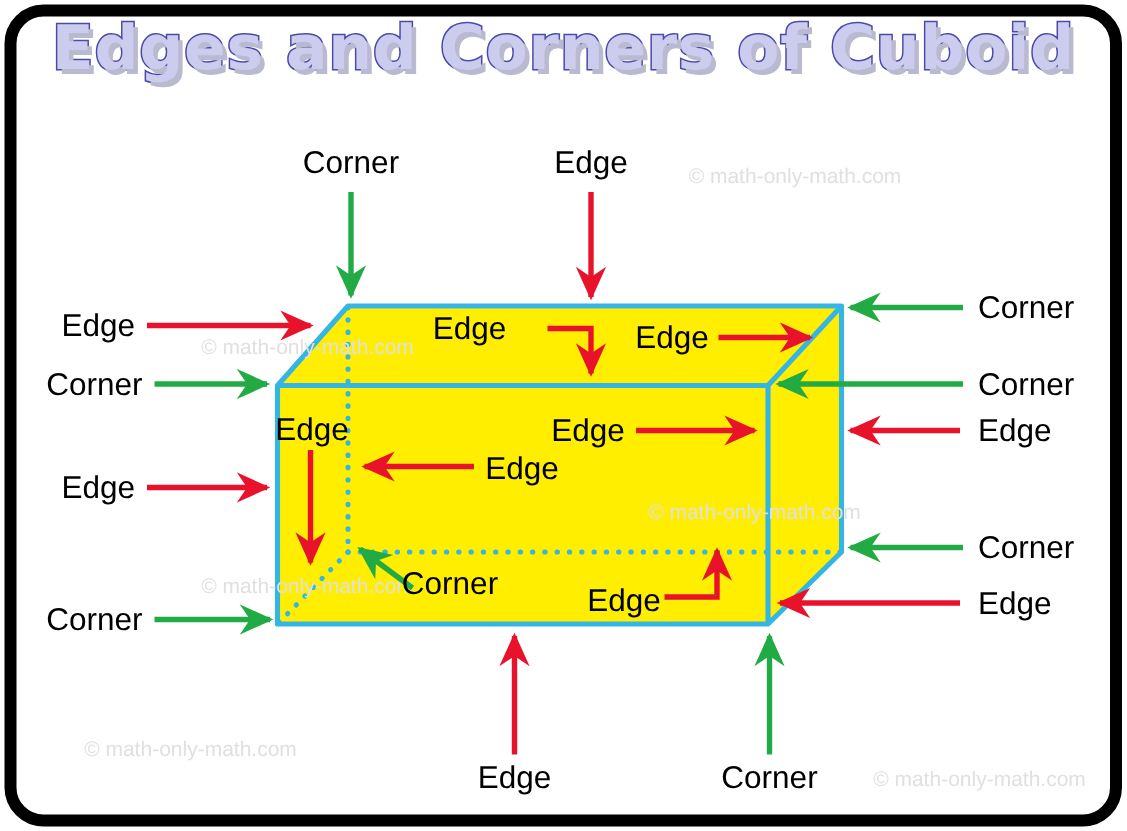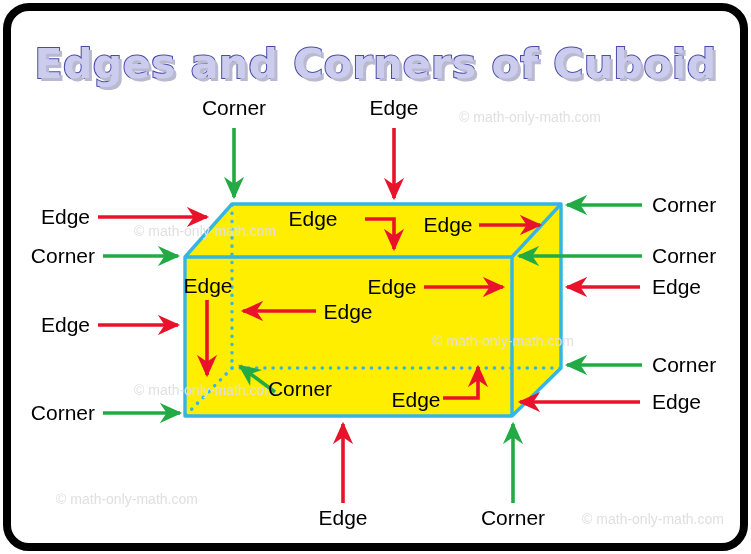--- a/index.html
+++ b/index.html
@@ -25,21 +25,20 @@
     border: 8px solid #000000;
     border-radius: 26px;
     pointer-events: none;
   }
   .title-wrap {
     position: absolute;
     left: 0;
     top: 8px;
     width: 751px;
     text-align: center;
-    margin-top: 32px;
   }
   .title-text {
     display: inline-block;
     font-family: "DejaVu Sans", sans-serif;
     font-weight: bold;
     font-size: 41px;
     letter-spacing: 0.5px;
     color: #ccccef;
     -webkit-text-stroke: 2px #4a4aa8;
     paint-order: stroke fill;

